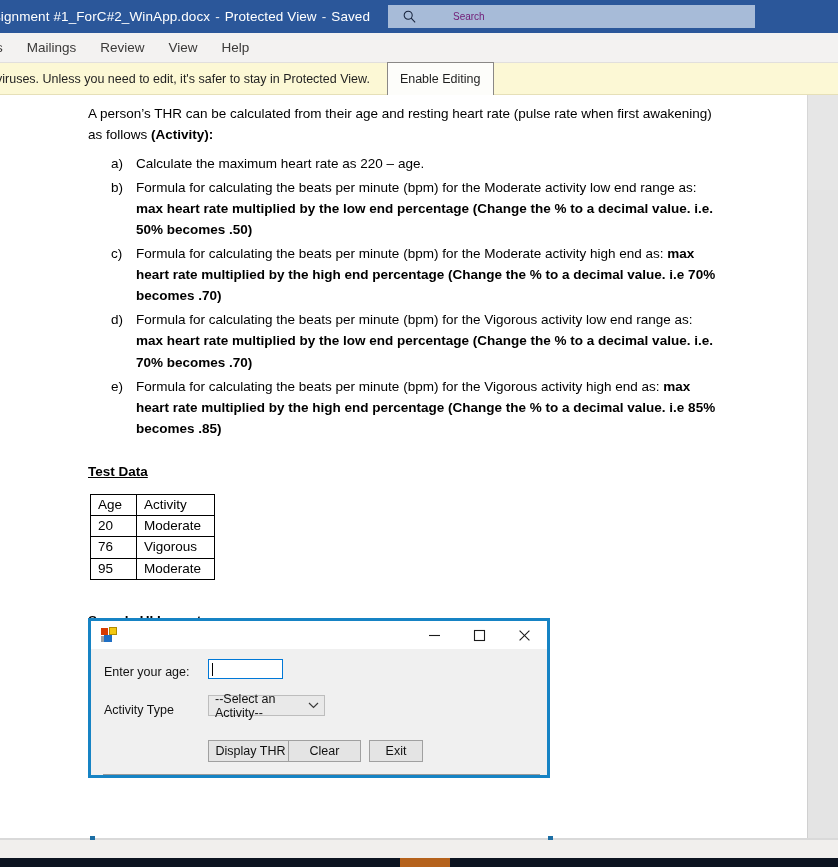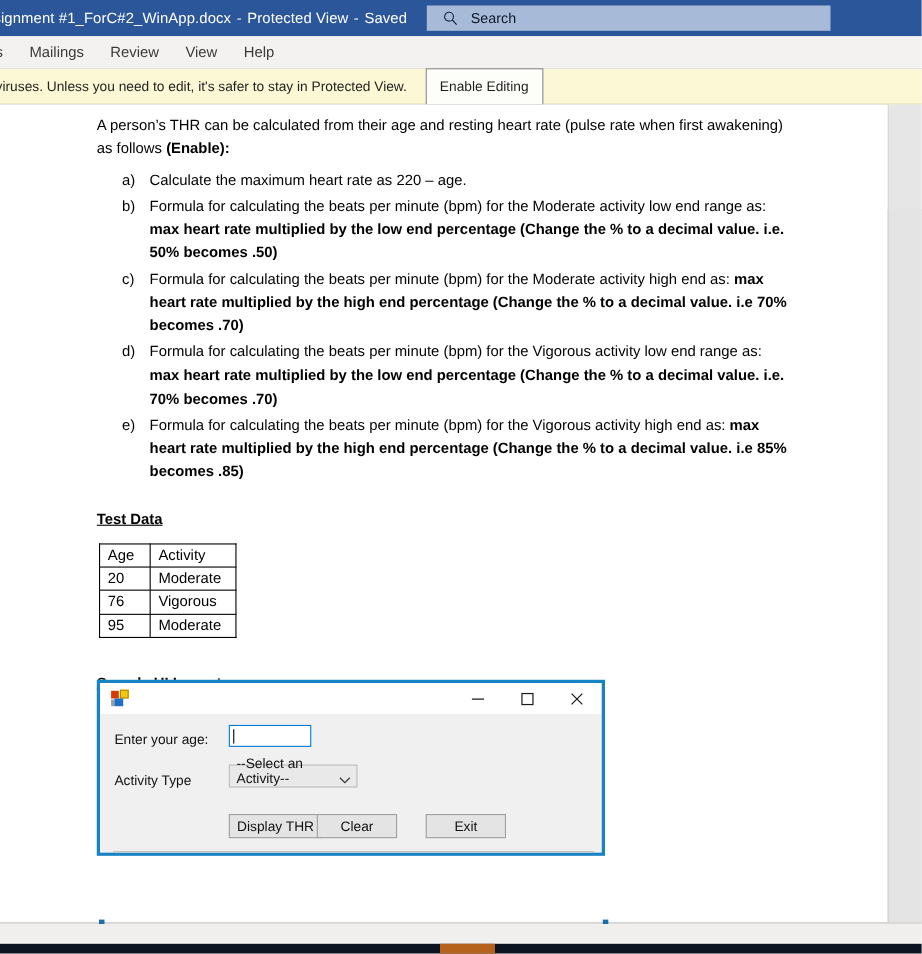--- a/index.html
+++ b/index.html
@@ -24,21 +24,21 @@
     font-size: 13.5px; white-space: nowrap;
     margin-left: -6px; letter-spacing: .1px;
   }
   .title-sep { margin: 0 5px; opacity: .9; }
   .search-box {
     position: absolute; left: 388px; top: 5px; width: 367px; height: 23px;
     background: #a7bbd8; display: flex; align-items: center;
     color: #1a2d52;
   }
   .search-icon { margin-left: 14px; margin-right: 11px; display: flex; align-items: center; }
-  .search-placeholder { font-size: 13px; color: #0f172a; }
+  .search-placeholder { font-size: 10px; color: #701a75; margin-left: 25px; }
 
   
   .ribbon-tabs {
     position: absolute; left: 0; top: 33px; width: 838px; height: 30px;
     background: #f3f2f1; border-bottom: 1px solid #e1dfdd;
     display: flex; align-items: center;
   }
   .rtab {
     font-size: 13.5px; color: #3b3a39; padding: 0 12px; height: 30px;
     line-height: 30px; white-space: nowrap; cursor: default;
@@ -162,36 +162,36 @@
     background: #ffffff; border: 1px solid #0078d7;
     display: flex; align-items: center;
   }
   .wf-caret {
     width: 1px; height: 13px; background: #000; margin-left: 3px;
   }
 
   .wf-combo {
     position: absolute; left: 117px; top: 46px; width: 117px; height: 21px;
     background: #e9e9e9; border: 1px solid #bdbdbd;
-    display: flex; align-items: flex-end; justify-content: space-between;
+    display: flex; align-items: center; justify-content: space-between;
     font-size: 12.5px; color: #111; padding: 0 5px 0 6px;
     font-family: "Liberation Sans", sans-serif;
   }
   .wf-combo .chev { font-size: 9px; color: #3a3a3a; margin-left: 4px; }
 
   .wf-btn {
     position: absolute; top: 91px; height: 22px;
     background: #e4e4e4; border: 1px solid #a0a0a0;
     font-size: 12.5px; color: #111;
     display: flex; align-items: center; justify-content: center;
     cursor: default; font-family: "Liberation Sans", sans-serif;
   }
   #btn-display { left: 117px; width: 85px; }
   #btn-clear   { left: 197px; width: 73px; }
-  #btn-exit    { left: 296px; width: 73px; text-align: right; }
+  #btn-exit    { left: 278px; width: 54px; text-align: right; }
 
   .wf-grid {
     position: absolute; left: 12px; top: 125px; width: 437px; height: 46px;
     background: #ffffff; border: 1px solid #9a9a9a;
     overflow: hidden;
   }
   .wf-grid-head { display: flex; height: 24px; align-items: stretch; }
   .wf-gh {
     display: flex; align-items: center; justify-content: center;
     font-size: 12.5px; color: #111; border-right: 1px solid #d0d0d0;
@@ -263,21 +263,21 @@
     <div class="pv-text">viruses. Unless you need to edit, it's safer to stay in Protected View.</div>
     <button class="pv-button">Enable Editing</button>
   </div>
 
   <div class="doc-area">
     <div class="page">
       <div class="page-body">
 
         <p class="para">
           <span>A person’s THR can be calculated from their age and resting heart rate (pulse rate when first awakening)</span>
-          <span>as follows </span><b>(Enable):</b>
+          <span>as follows </span><b>(Activity):</b>
         </p>
 
         <ol class="alpha">
           <li>
             <span>Calculate the maximum heart rate as 220 – age.</span><b></b>
           </li>
           <li>
             <span>Formula for calculating the beats per minute (bpm) for the Moderate activity low end range as: </span><b>max heart rate multiplied by the low end percentage (Change the % to a decimal value. i.e. 50% becomes .50)</b>
           </li>
           <li>

